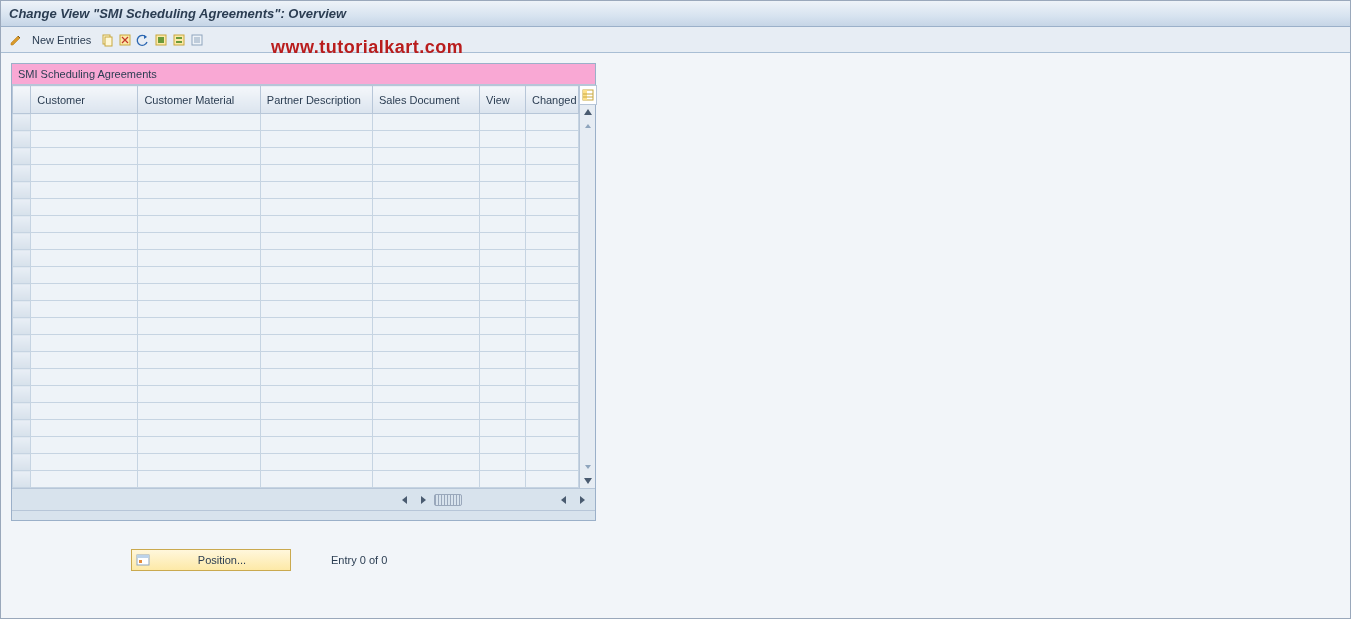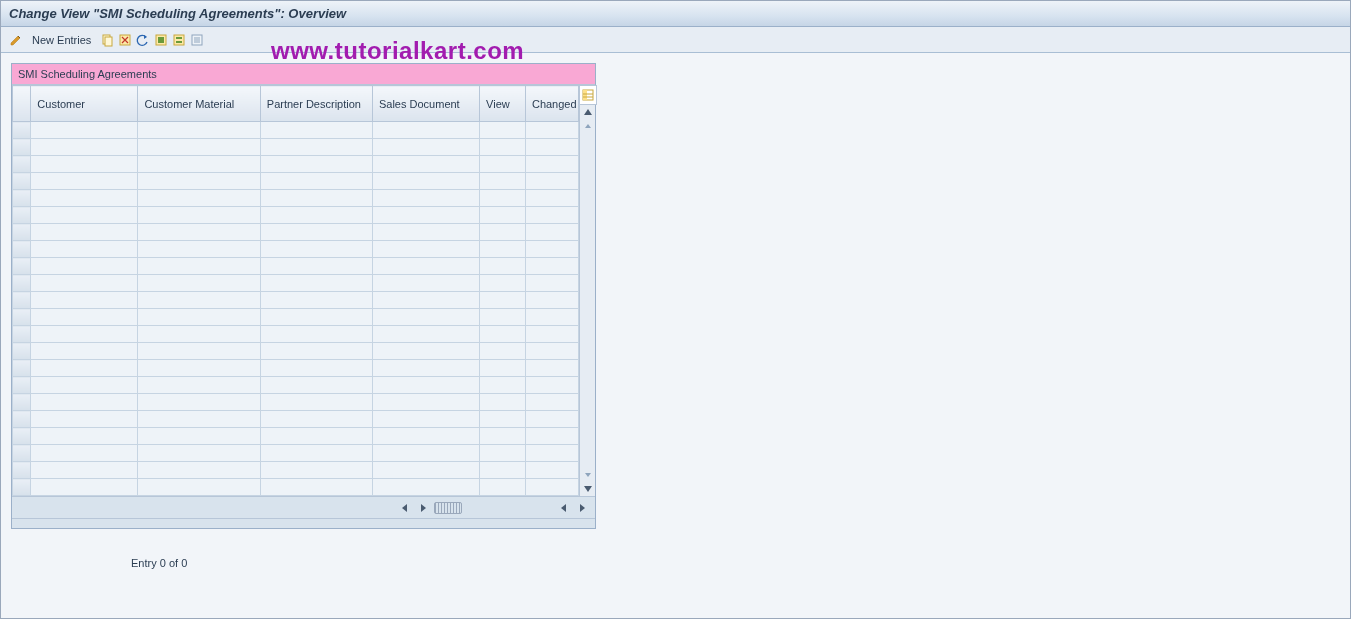--- a/index.html
+++ b/index.html
@@ -4,28 +4,28 @@
 <style>
   * { box-sizing: border-box; margin: 0; padding: 0; }
   html, body { width: 1351px; height: 619px; font-family: Arial, Helvetica, sans-serif; font-size: 11px; background: #ffffff; overflow: hidden; }
   .frame { width: 1351px; height: 619px; border: 1px solid #9aa8bb; background: #f2f5f9; position: relative; }
   .titlebar { height: 26px; background: linear-gradient(to bottom,#eef3f8,#d7e3f0 60%,#c6d5e6); border-bottom: 1px solid #9bb0c9; display: flex; align-items: center; padding: 0 8px; }
   .titlebar-title { font-style: italic; font-weight: bold; font-size: 13px; color: #2b3d52; }
   .toolbar { height: 26px; display: flex; align-items: center; padding: 0 6px; border-bottom: 1px solid #a9bed4; background: #e7edf4; }
   .tool-btn { width: 18px; height: 18px; display: inline-flex; align-items: center; justify-content: center; border: 1px solid transparent; border-radius: 2px; cursor: pointer; }
   .tool-btn svg { display: block; }
   .new-entries { font-size: 11px; color: #2b3d52; cursor: pointer; padding: 2px 6px; border: 1px solid transparent; border-radius: 2px; }
-  .watermark { position: absolute; left: 270px; top: 36px; font-size: 24px; font-weight: bold; color: #a21caf; pointer-events: none; letter-spacing: .5px; font-family: Verdana, Arial, sans-serif; }
+  .watermark { position: absolute; left: 270px; top: 36px; font-size: 18px; font-weight: bold; color: #b91c1c; pointer-events: none; letter-spacing: .5px; font-family: Verdana, Arial, sans-serif; }
   .content { padding: 10px; }
   .panel { width: 585px; border: 1px solid #9bb0c9; background: #d8e3ed; position: relative; }
   .panel-title { font-size: 11px; color: #2b3d52; padding: 4px 6px; background: #f9a8d4; border-bottom: 1px solid #b7c6d8; }
   .grid-area { display: flex; }
   .grid-wrap { flex: 1 1 auto; }
   .grid { border-collapse: collapse; width: 100%; table-layout: fixed; }
-  .grid th { background: linear-gradient(to bottom,#f4f7fb,#dbe4ee); border: 1px solid #b7c6d8; font-weight: normal; text-align: left; padding: 3px 6px; color: #2b3d52; height: 36px; white-space: nowrap; overflow: hidden; }
+  .grid th { background: linear-gradient(to bottom,#f4f7fb,#dbe4ee); border: 1px solid #b7c6d8; font-weight: normal; text-align: left; padding: 3px 6px; color: #2b3d52; height: 28px; white-space: nowrap; overflow: hidden; }
   .sel-head { background: linear-gradient(to bottom,#f4f7fb,#d3dde8); border: 1px solid #b7c6d8; width: 18px; }
   .grid td { border: 1px solid #c6d4e2; height: 17px; background: #eef3f8; }
   .grid td.sel { background: linear-gradient(to bottom,#e9eff6,#d7e1eb); width: 18px; cursor: pointer; }
   .config-head { background: #fff; border: 1px solid #b7c6d8; width: 18px; text-align: center; padding:0; }
   .config-head svg { display:block; margin:auto; }
   .vscroll { width: 16px; background: #e6ecf3; border-left: 1px solid #b7c6d8; position: relative; display:flex; flex-direction:column; align-items:center; }
   .vscroll .arrow { width: 14px; height: 14px; display:flex; align-items:center; justify-content:center; cursor:pointer; }
   .vscroll .spacer { flex:1; }
   .hscroll-row { height: 22px; background: #d8e3ed; border-top: 1px solid #b7c6d8; display:flex; align-items:center; }
   .hscroll-row .left { width: 380px; }
@@ -386,16 +386,26 @@
               <svg width="10" height="10" viewBox="0 0 10 10">
                 <path d="M3 1 L8 5 L3 9 Z" fill="#4a5b70"></path>
               </svg>
             </div>
         </div>
       </div>
       <div class="gap-row"></div>
     </div>
 
     <div class="footer">
+      <div class="position-btn">
+        <div class="icon">
+          <svg width="14" height="14" viewBox="0 0 14 14">
+              <rect x="1" y="2" width="12" height="10" fill="#fff" stroke="#8fa5bd"></rect>
+              <rect x="1" y="2" width="12" height="3" fill="#bcd3ea"></rect>
+              <rect x="3" y="7" width="3" height="3" fill="#e58b3a"></rect>
+            </svg>
+        </div>
+        <span>Position...</span>
+      </div>
       <div class="status">Entry 0 of 0</div>
     </div>
   </div>
 </div>
 
 </body></html>

